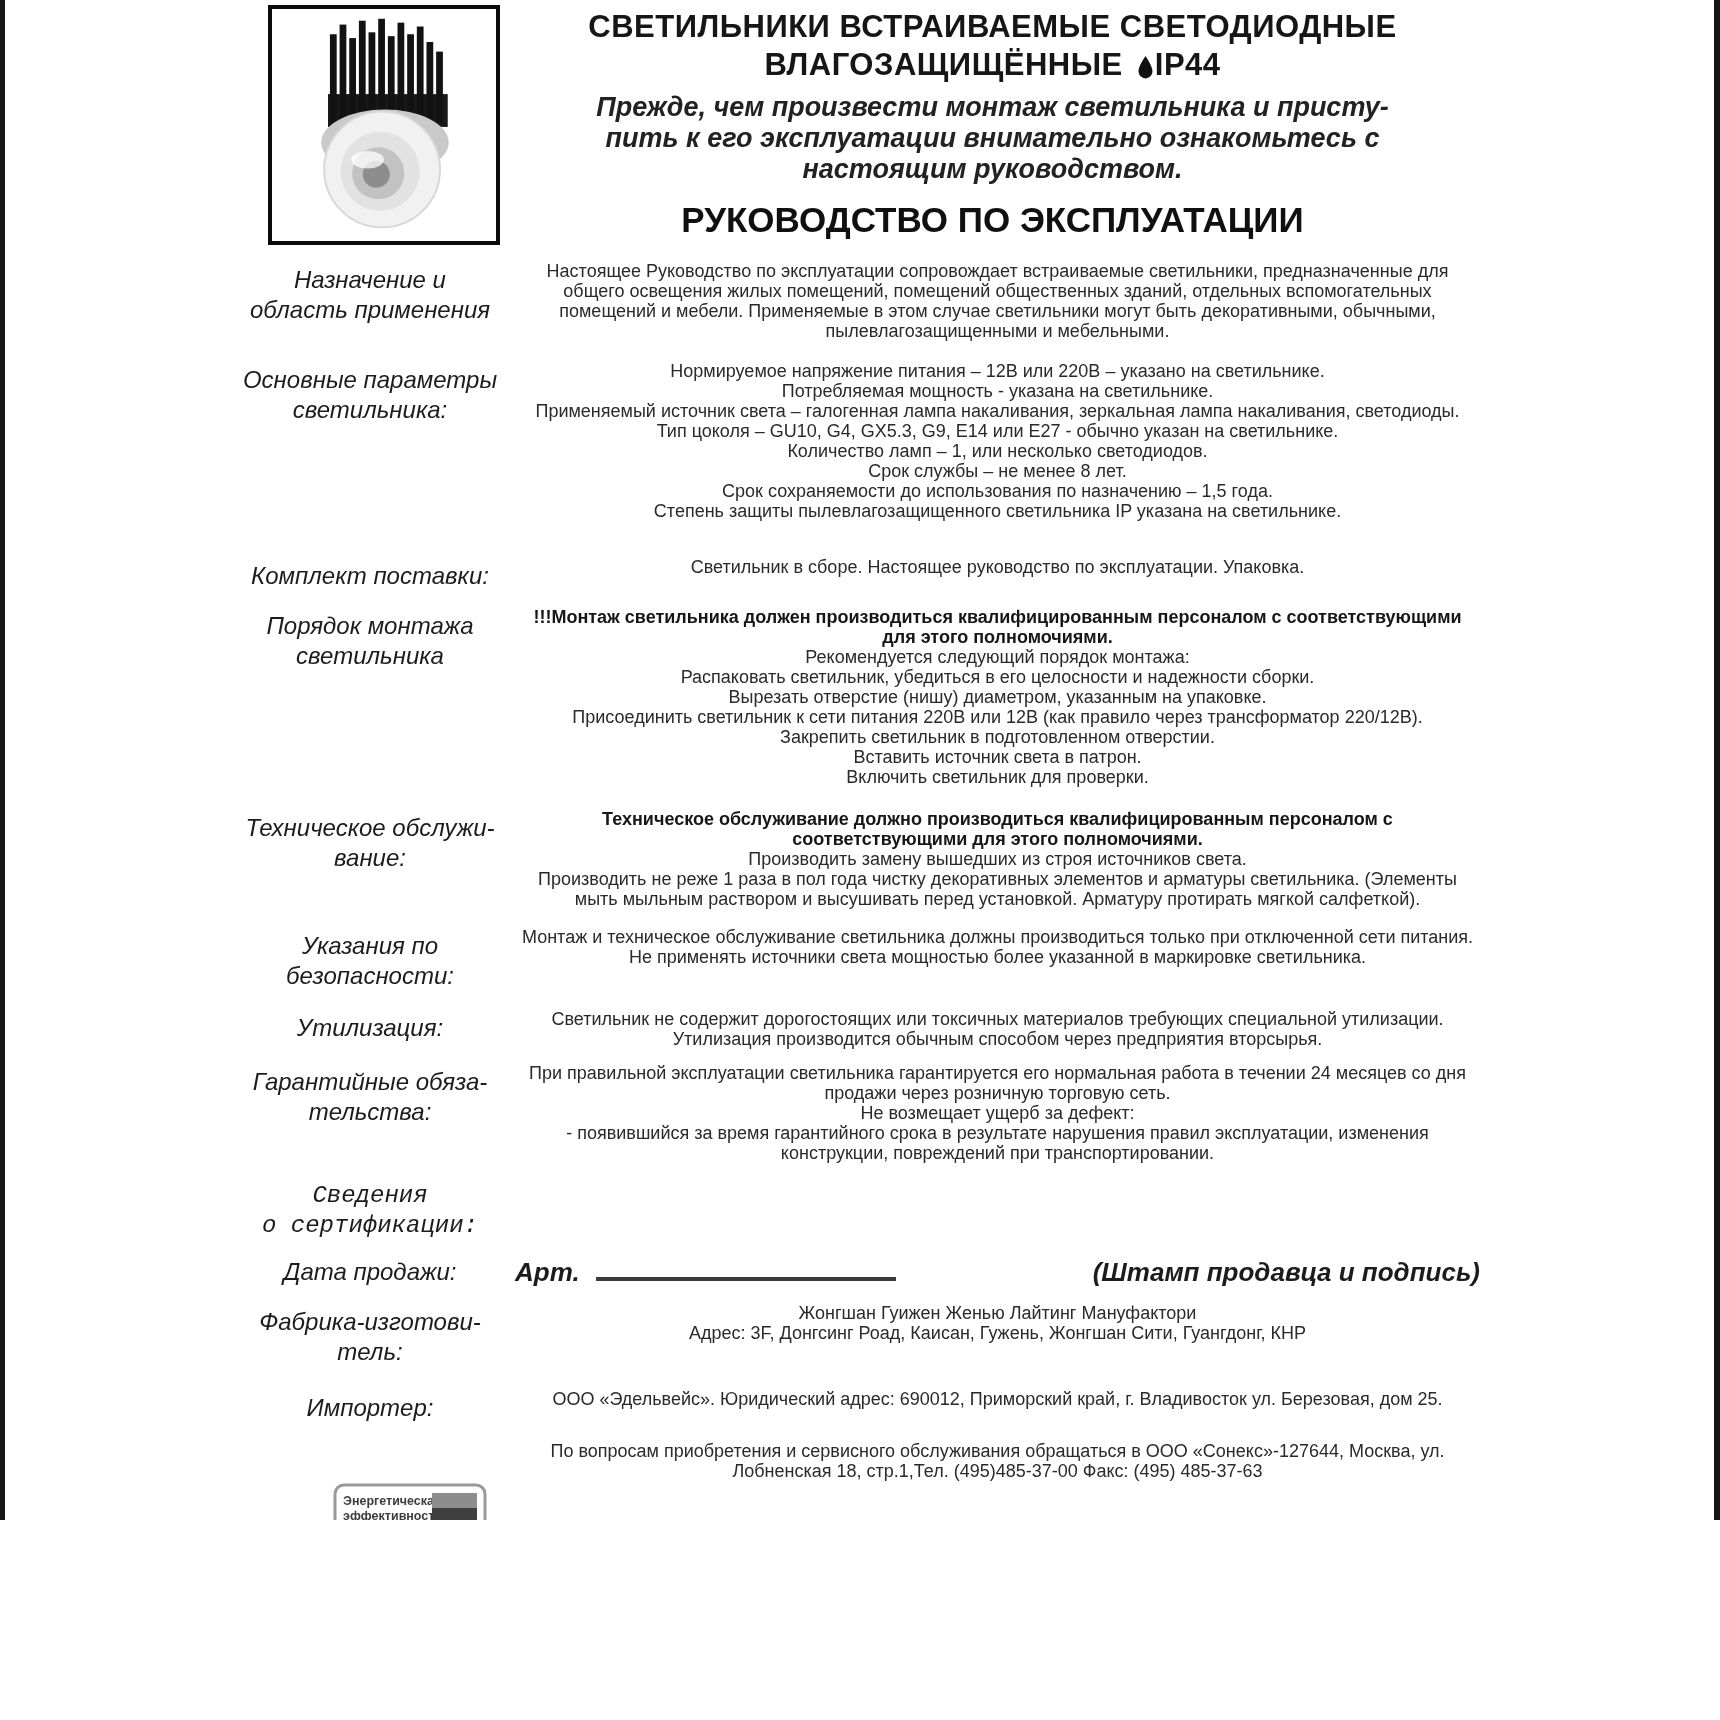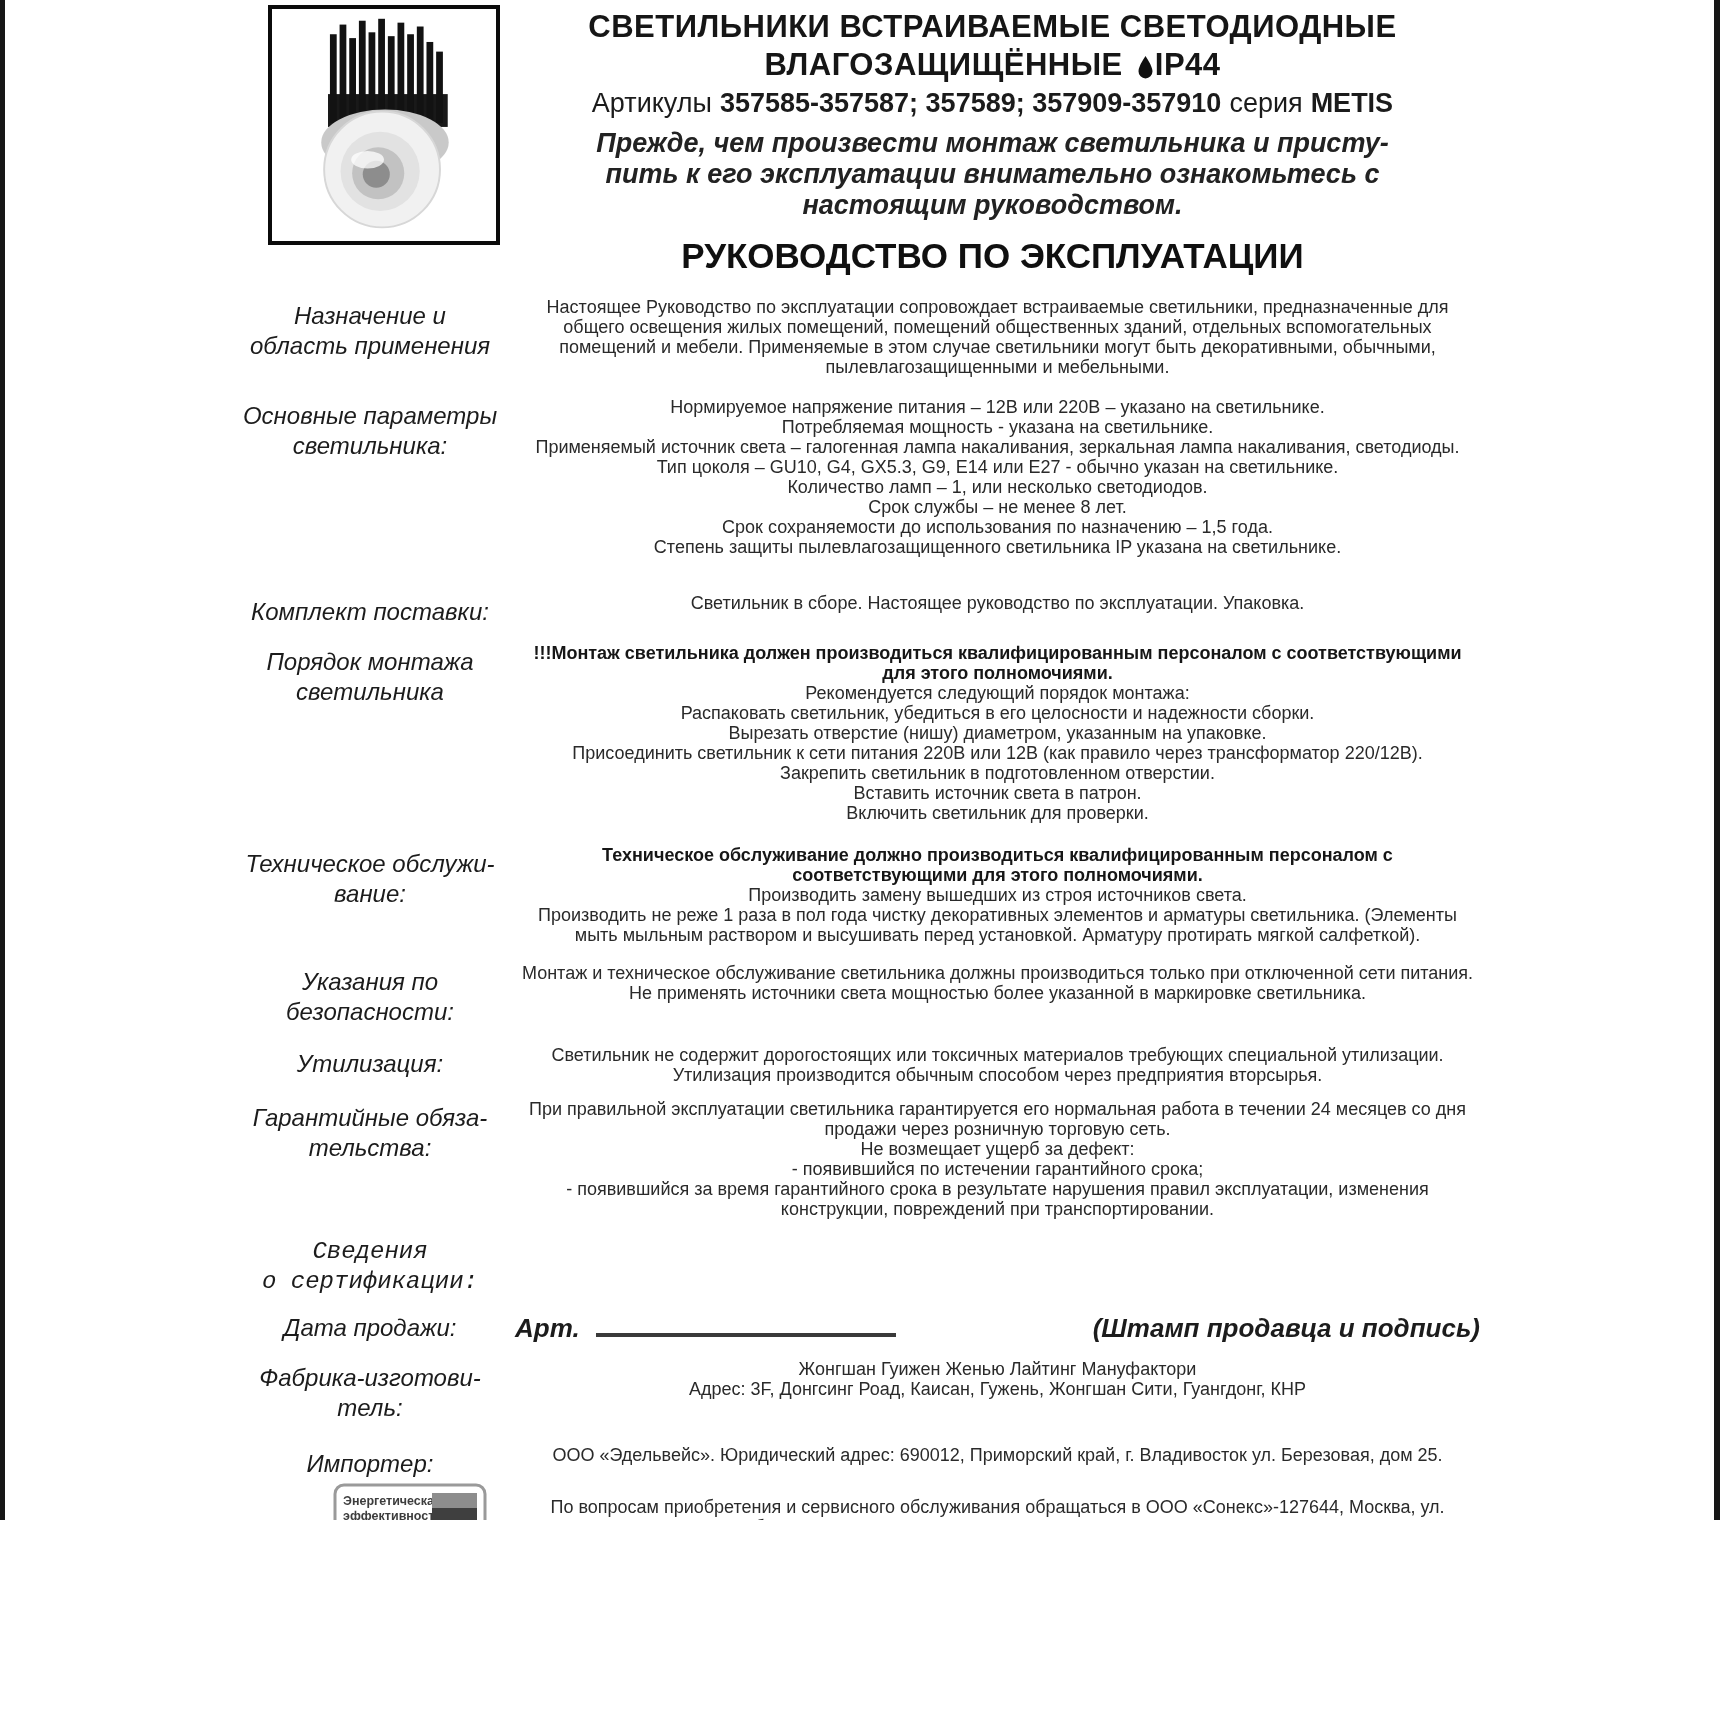--- a/index.html
+++ b/index.html
@@ -92,23 +92,20 @@
     </svg>
   </div>
 
   <div class="header-text">
     <div class="title-line">СВЕТИЛЬНИКИ ВСТРАИВАЕМЫЕ СВЕТОДИОДНЫЕ</div>
     <div class="title-line">
       <span>ВЛАГОЗАЩИЩЁННЫЕ</span><span class="ip-wrap"><svg class="drop-icon" width="17" height="24" viewBox="0 0 17 24">
             <path d="M8.5,1 C8.5,1 1.5,11 1.5,16.2 a7,7.3 0 0 0 14,0 C15.5,11 8.5,1 8.5,1 Z" fill="#101010"></path>
           </svg><span>IP44</span></span>
     </div>
-    <div class="articles">
-      <span>Артикулы</span><b>357585-357587; 357589; 357909-357910</b><span class="ser">серия</span><b>METIS</b>
-    </div>
     <div class="intro">
         <div class="intro-line">Прежде, чем произвести монтаж светильника и присту-</div>
         <div class="intro-line">пить к его эксплуатации внимательно ознакомьтесь с</div>
         <div class="intro-line">настоящим руководством.</div>
       </div>
     <div class="manual-title">РУКОВОДСТВО ПО ЭКСПЛУАТАЦИИ</div>
   </div>
 
   <div class="sections">
       <div class="section-row">
@@ -174,21 +171,20 @@
         <div class="sec-body">
           <div class="para">Светильник не содержит дорогостоящих или токсичных материалов требующих специальной утилизации. Утилизация производится обычным способом через предприятия вторсырья.</div>
         </div>
       </div>
       <div class="section-row">
         <div class="sec-label">Гарантийные обяза-
 тельства:</div>
         <div class="sec-body">
           <div class="para">При правильной эксплуатации светильника гарантируется его нормальная работа в течении 24 месяцев со дня продажи через розничную торговую сеть.</div>
           <div class="para">Не возмещает ущерб за дефект:</div>
-          <div class="para">- появившийся по истечении гарантийного срока;</div>
           <div class="para">- появившийся за время гарантийного срока в результате нарушения правил эксплуатации, изменения конструкции, повреждений при транспортировании.</div>
         </div>
       </div>
       <div class="section-row">
         <div class="sec-label">Сведения
 о сертификации:</div>
       </div>
       <div class="section-row">
         <div class="sec-label">Дата продажи:</div>
         <div class="sec-body sale-row">

